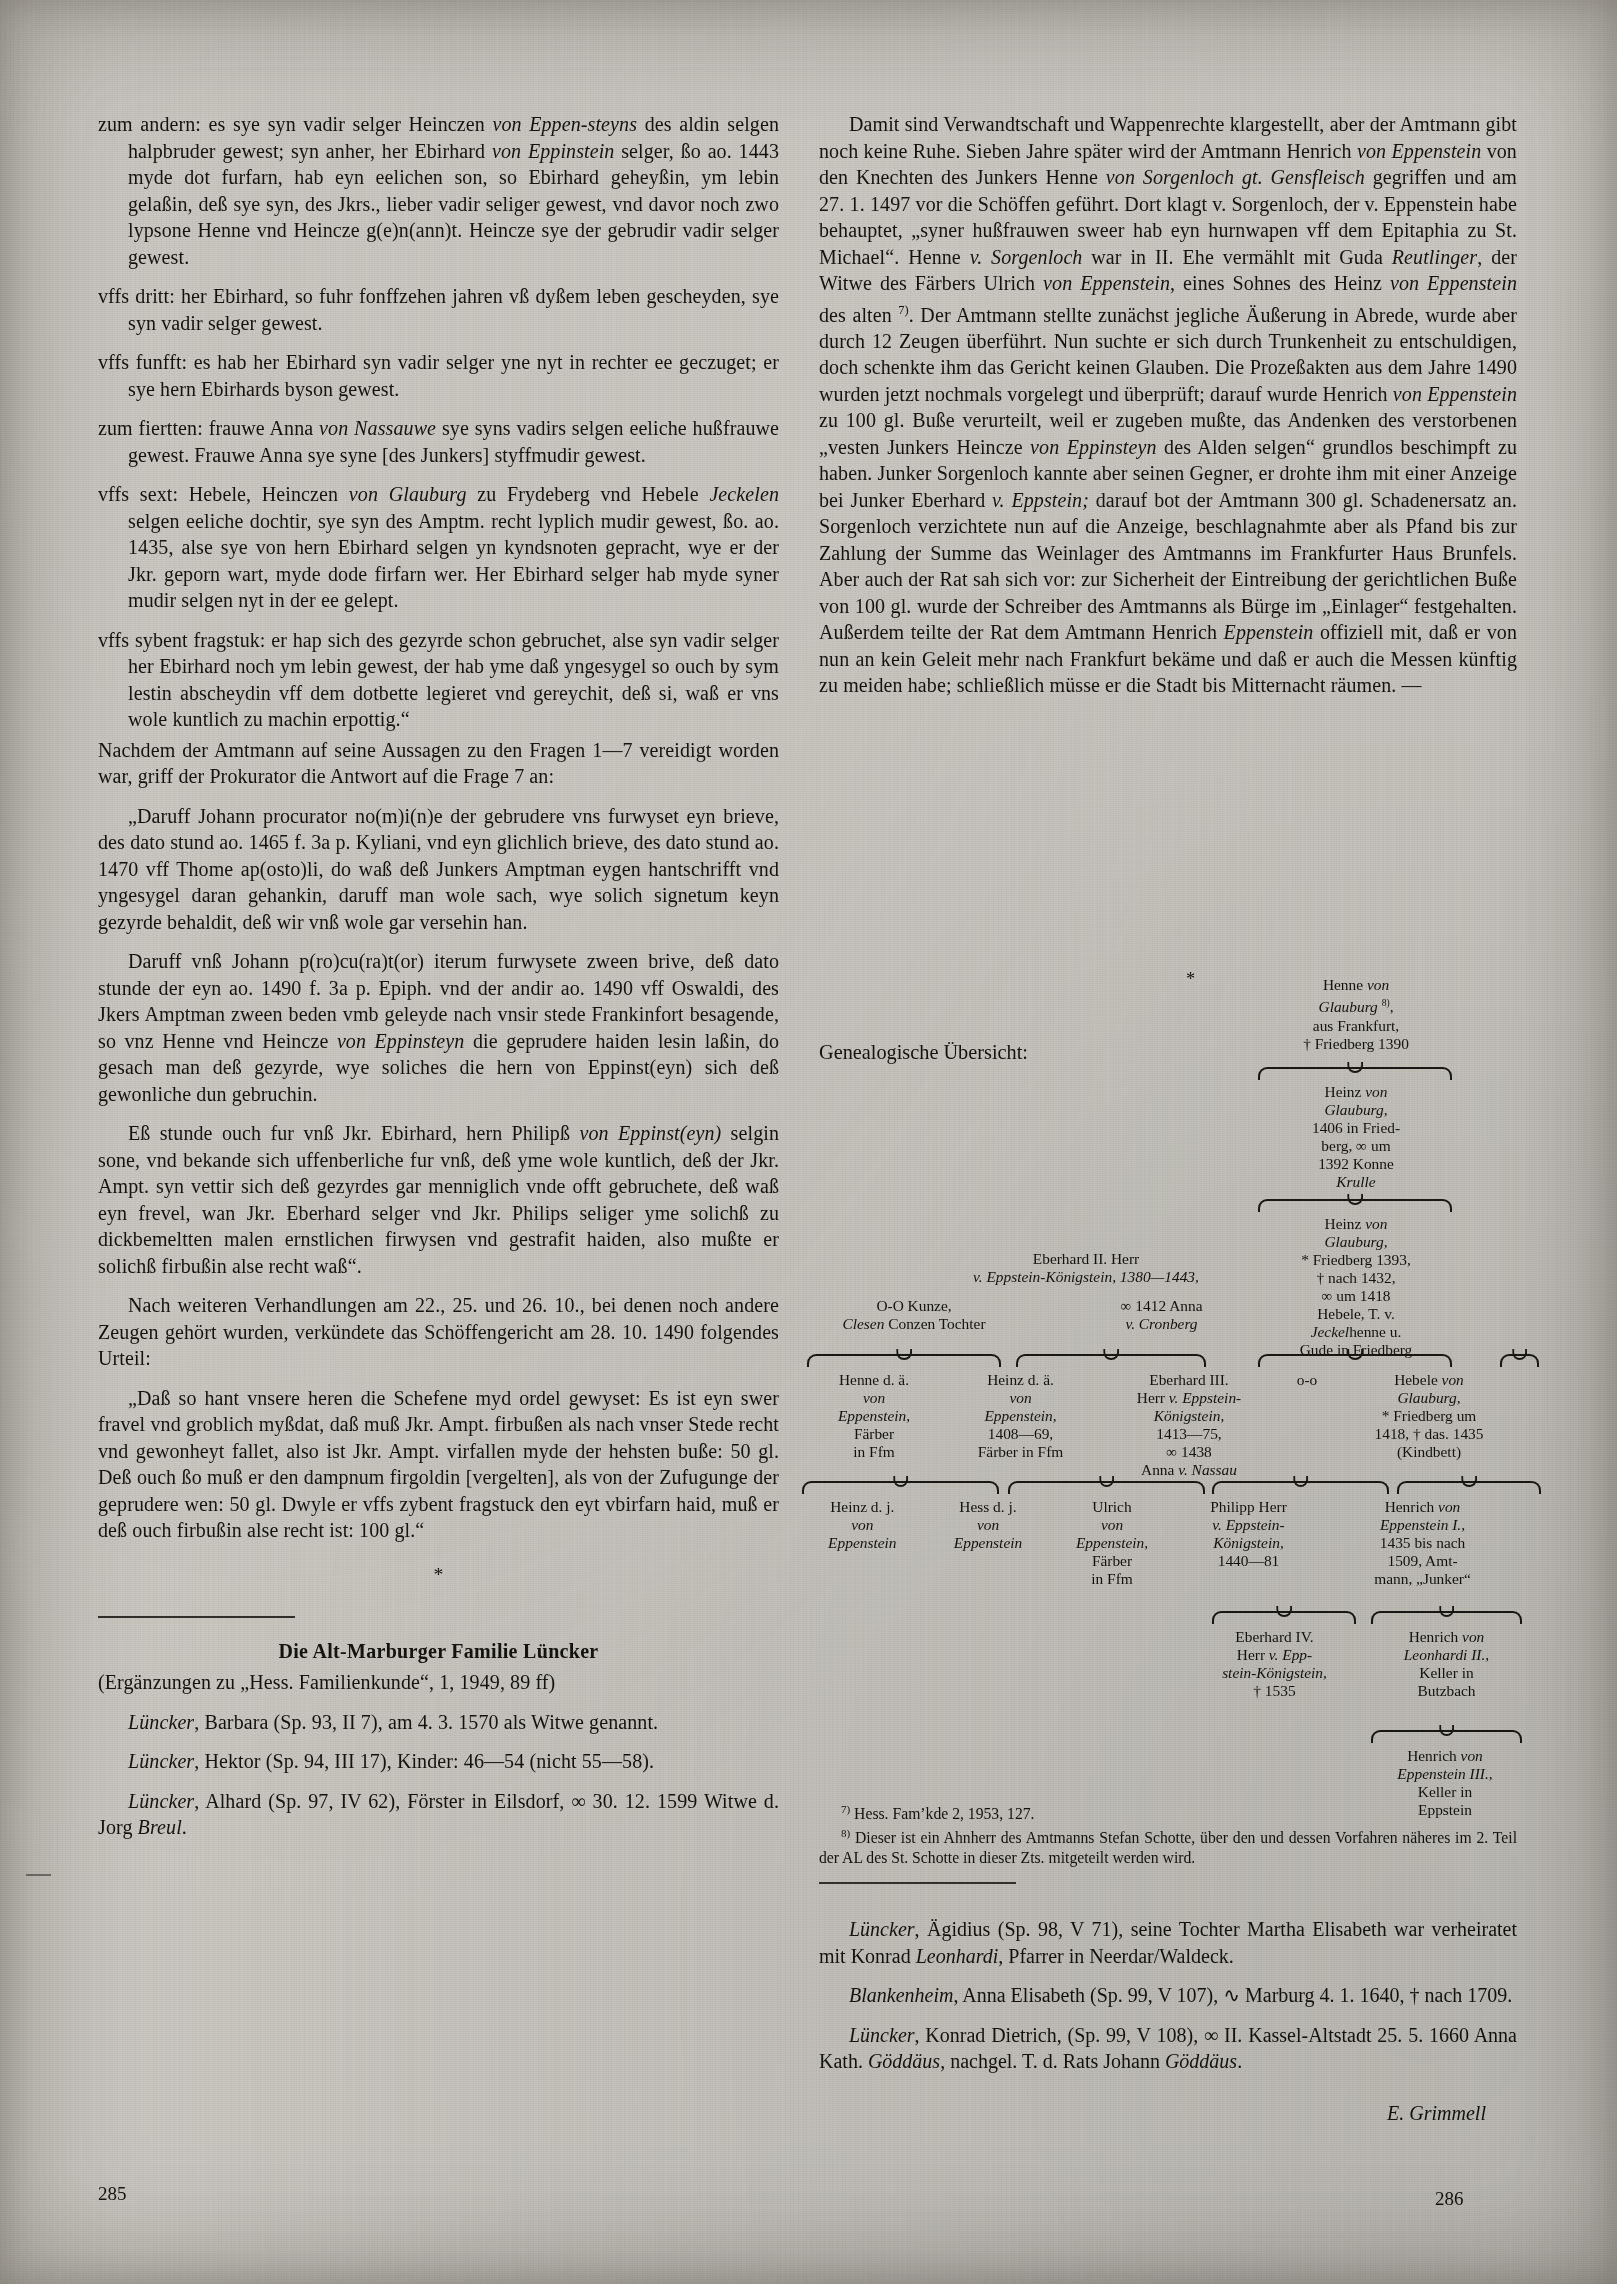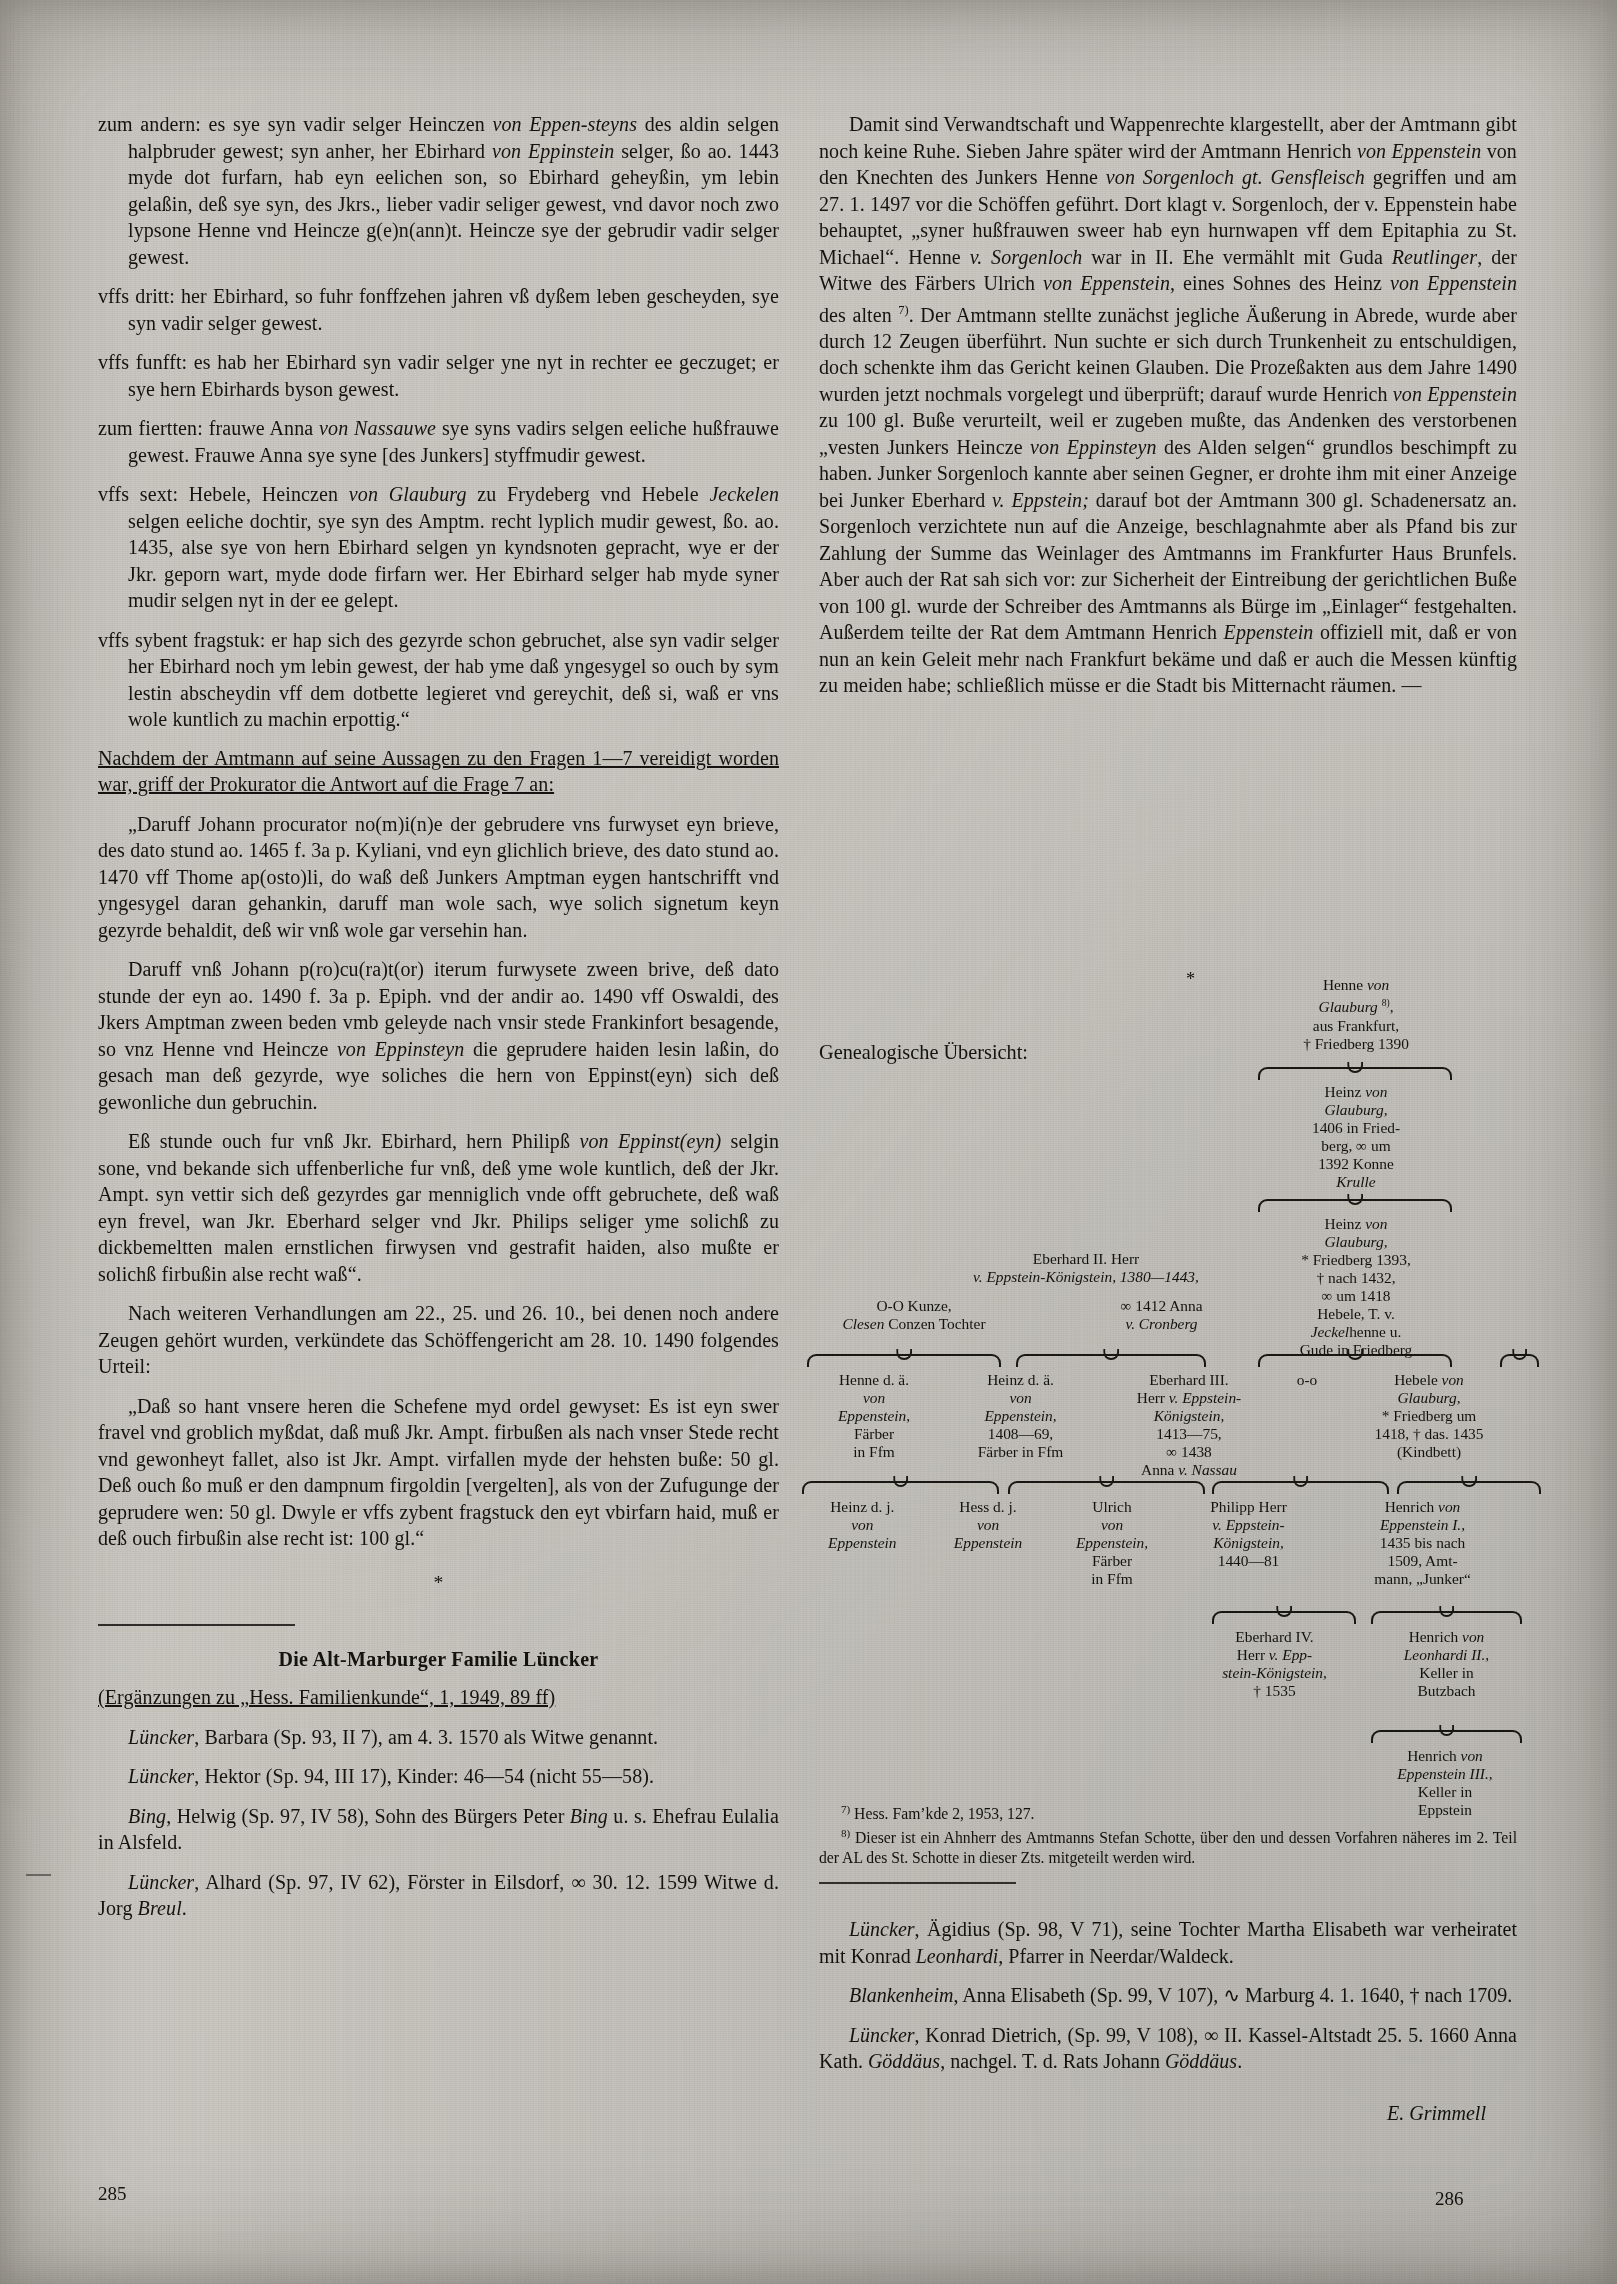--- a/index.html
+++ b/index.html
@@ -35,21 +35,21 @@
     font-size:20px;
     line-height:26.5px;
     letter-spacing:0.1px;
   }
   .col-left  { left:98px; }
   .col-right { left:819px; width:698px; }
 
   p { margin:0 0 0 0; }
   .p-ind { text-indent:30px; margin-top:13px; }
   .p-hang { padding-left:30px; text-indent:-30px; margin-top:13px; }
-  .p-flush { margin-top:12px;text-decoration:underline; }
+  .p-flush { margin-top:4px; }
   i, .it { font-style:italic; }
 
   .aster { text-align:center; margin:17px 0 6.6px 0; font-size:19.7px; letter-spacing:0; }
 
   .rule-short{
     width:197px; height:2px; background:#1a1814; margin:29px 0 19.7px 0;
     opacity:.88;
   }
 
   .sec-title{
@@ -129,21 +129,20 @@
         <p class="p-ind">Nach weiteren Verhandlungen am 22., 25. und 26. 10., bei denen noch andere Zeugen gehört wurden, verkündete das Schöffengericht am 28. 10. 1490 folgendes Urteil:</p>
         <p class="p-ind">„Daß so hant vnsere heren die Schefene myd ordel gewyset: Es ist eyn swer fravel vnd groblich myßdat, daß muß Jkr. Ampt. firbußen als nach vnser Stede recht vnd gewonheyt fallet, also ist Jkr. Ampt. virfallen myde der hehsten buße: 50 gl. Deß ouch ßo muß er den dampnum firgoldin [vergelten], als von der Zufugunge der geprudere wen: 50 gl. Dwyle er vffs zybent fragstuck den eyt vbirfarn haid, muß er deß ouch firbußin alse recht ist: 100 gl.“</p>
       </div>
     <div class="aster">*</div>
     <div class="rule-short"></div>
     <div class="sec-title">Die Alt-Marburger Familie Lüncker</div>
     <div id="bottom-left-paras">
         <p class="p-flush">(Ergänzungen zu „Hess. Familienkunde“, 1, 1949, 89 ff)</p>
         <p class="p-ind"><i>Lüncker</i>, Barbara (Sp. 93, II 7), am 4. 3. 1570 als Witwe genannt.</p>
         <p class="p-ind"><i>Lüncker</i>, Hektor (Sp. 94, III 17), Kinder: 46—54 (nicht 55—58).</p>
-        <p class="p-ind"><i>Bing</i>, Helwig (Sp. 97, IV 58), Sohn des Bürgers Peter <i>Bing</i> u. s. Ehefrau Eulalia in Alsfeld.</p>
         <p class="p-ind"><i>Lüncker</i>, Alhard (Sp. 97, IV 62), Förster in Eilsdorf, ∞ 30. 12. 1599 Witwe d. Jorg <i>Breul</i>.</p>
       </div>
   </div>
 
   <div class="col col-right">
     <div id="right-paras">
         <p class="p-ind">Damit sind Verwandtschaft und Wappenrechte klargestellt, aber der Amtmann gibt noch keine Ruhe. Sieben Jahre später wird der Amtmann Henrich <i>von Eppenstein</i> von den Knechten des Junkers Henne <i>von Sorgenloch gt. Gensfleisch</i> gegriffen und am 27. 1. 1497 vor die Schöffen geführt. Dort klagt v. Sorgenloch, der v. Eppenstein habe behauptet, „syner hußfrauwen sweer hab eyn hurnwapen vff dem Epitaphia zu St. Michael“. Henne <i>v. Sorgenloch</i> war in II. Ehe vermählt mit Guda <i>Reutlinger</i>, der Witwe des Färbers Ulrich <i>von Eppenstein</i>, eines Sohnes des Heinz <i>von Eppenstein</i> des alten <span class="sup" style="font-size:.62em;vertical-align:super">7)</span>. Der Amtmann stellte zunächst jegliche Äußerung in Abrede, wurde aber durch 12 Zeugen überführt. Nun suchte er sich durch Trunkenheit zu entschuldigen, doch schenkte ihm das Gericht keinen Glauben. Die Prozeßakten aus dem Jahre 1490 wurden jetzt nochmals vorgelegt und überprüft; darauf wurde Henrich <i>von Eppenstein</i> zu 100 gl. Buße verurteilt, weil er zugeben mußte, das Andenken des verstorbenen „vesten Junkers Heincze <i>von Eppinsteyn</i> des Alden selgen“ grundlos beschimpft zu haben. Junker Sorgenloch kannte aber seinen Gegner, er drohte ihm mit einer Anzeige bei Junker Eberhard <i>v. Eppstein;</i> darauf bot der Amtmann 300 gl. Schadenersatz an. Sorgenloch verzichtete nun auf die Anzeige, beschlagnahmte aber als Pfand bis zur Zahlung der Summe das Weinlager des Amtmanns im Frankfurter Haus Brunfels. Aber auch der Rat sah sich vor: zur Sicherheit der Eintreibung der gerichtlichen Buße von 100 gl. wurde der Schreiber des Amtmanns als Bürge im „Einlager“ festgehalten. Außerdem teilte der Rat dem Amtmann Henrich <i>Eppenstein</i> offiziell mit, daß er von nun an kein Geleit mehr nach Frankfurt bekäme und daß er auch die Messen künftig zu meiden habe; schließlich müsse er die Stadt bis Mitternacht räumen. —</p>
       </div>
   </div>
 

